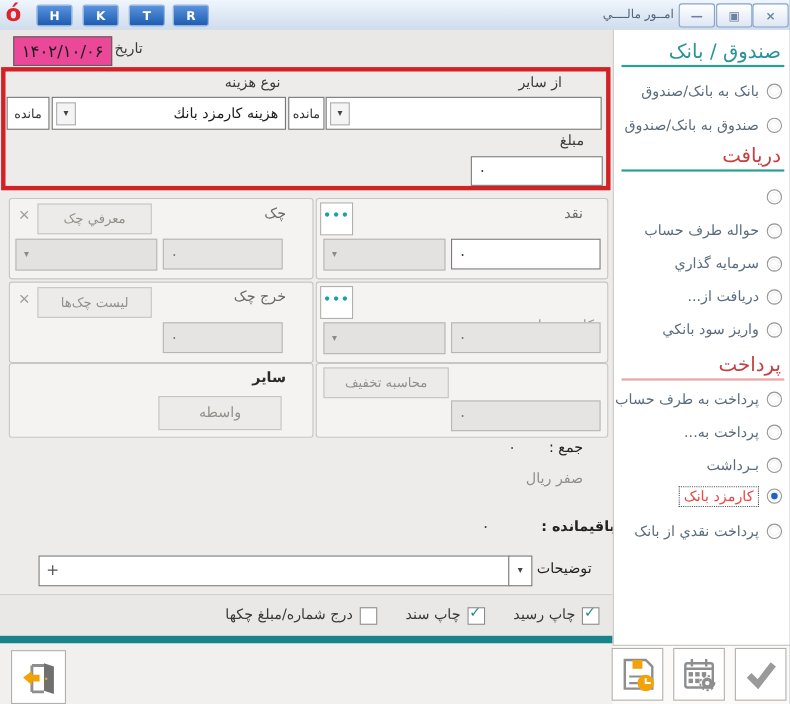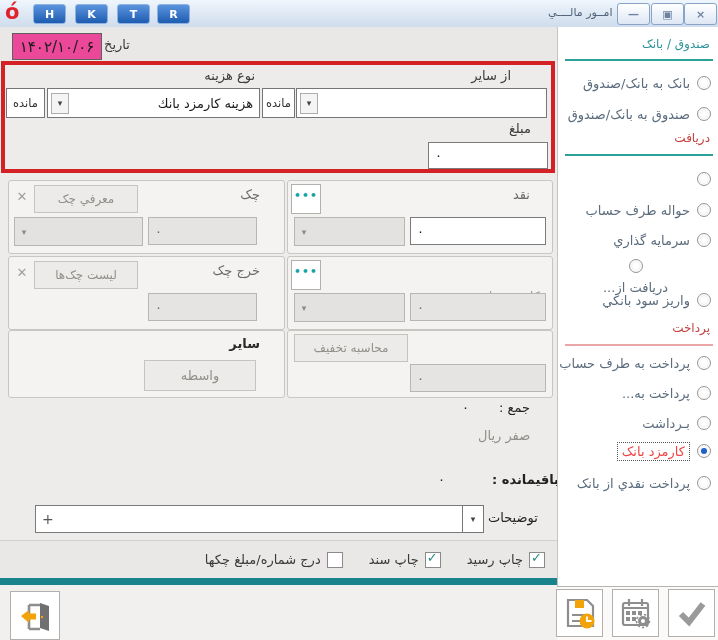--- a/index.html
+++ b/index.html
@@ -68,21 +68,21 @@
 
   .tealline{position:absolute;left:0;top:578px;width:557px;height:7px;background:#19838c;}
   .botleft{position:absolute;left:0;top:585px;width:557px;height:55px;background:#f1f0ee;}
   .botright{position:absolute;left:557px;top:586px;width:161px;height:54px;background:#fbfaf9;
             border-top:1px solid #b6b4b0;}
   .toolbtn{position:absolute;background:#fff;border:1px solid #b2b0ac;display:flex;align-items:center;justify-content:center;}
 
   
   .sidebar{position:absolute;left:557px;top:27px;width:161px;height:559px;background:#ffffff;
            border-left:1px solid #c6c4c0;box-sizing:border-box;}
-  .shead{position:absolute;right:8px;font-size:12px;direction:rtl;white-space:nowrap;}
+  .shead{position:absolute;right:8px;font-size:18px;direction:rtl;white-space:nowrap;}
   .shead.teal{color:#2b9399;}
   .shead.red{color:#c54040;}
   .sline{position:absolute;left:7px;right:5px;height:2px;}
   .sline.teal{background:#2aa096;}
   .sline.pink{background:#eaa6a6;}
   .s-item{position:absolute;left:2px;right:4px;height:22px;display:flex;direction:rtl;
           align-items:center;gap:7px;padding-right:3px;}
   .s-radio{width:12px;height:12px;border-radius:50%;border:1px solid#989694;background:#fff;
            box-shadow:inset 0 0 0 1.5px #fff, inset 0 0 3px #9a9a9a;position:relative;flex:0 0 auto;}
   .s-lbl{font-size:13px;color:#5b6c7d;direction:rtl;white-space:nowrap;}
@@ -267,21 +267,21 @@
       <span class="s-radio"></span>
     </div>
     <div class="s-item" style="top:172px;">
       <span class="s-radio"></span>
       <span class="s-lbl">حواله طرف حساب</span>
     </div>
     <div class="s-item" style="top:202px;">
       <span class="s-radio"></span>
       <span class="s-lbl">سرمایه گذاري</span>
     </div>
-    <div class="s-item" style="top:232px;flex-direction:column;">
+    <div class="s-item" style="top:232px;">
       <span class="s-radio"></span>
       <span class="s-lbl">دریافت از...</span>
     </div>
     <div class="s-item" style="top:262px;">
       <span class="s-radio"></span>
       <span class="s-lbl">واریز سود بانکي</span>
     </div>
 
     <div class="shead red" style="top:294px;">پرداخت</div>
     <div class="sline pink" style="top:317px;"></div>

